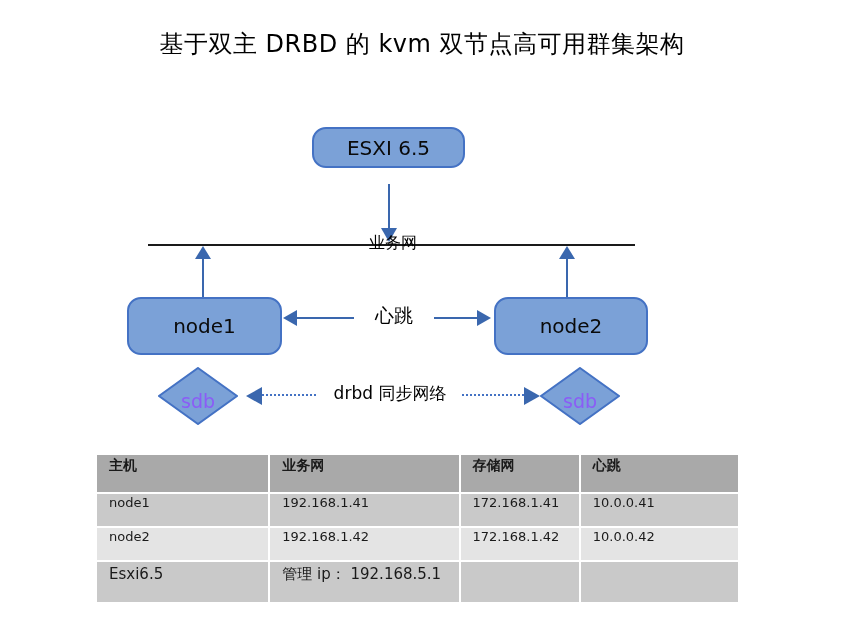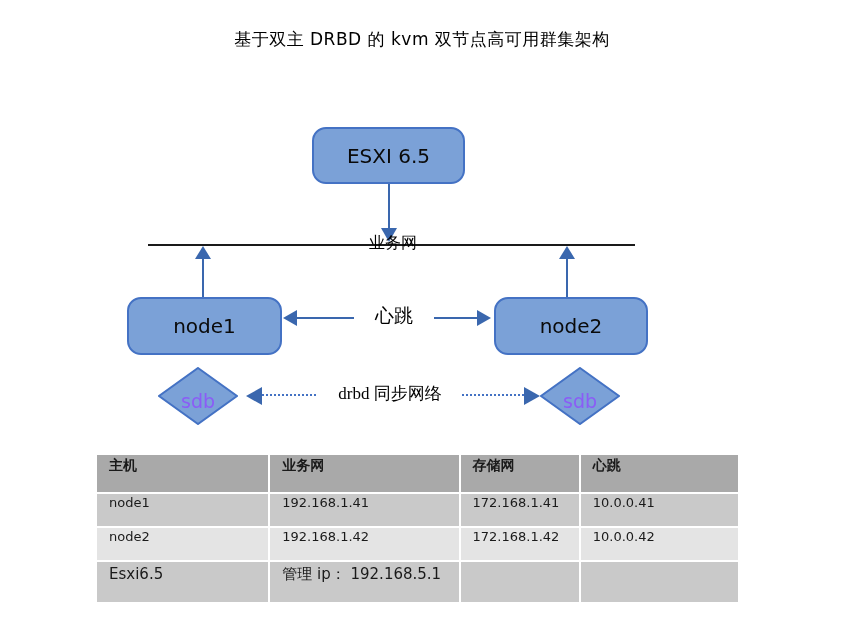--- a/index.html
+++ b/index.html
@@ -11,49 +11,49 @@
     --table-row-odd-bg:#c9c9c9;
     --table-row-even-bg:#e4e4e4;
   }
   html,body{margin:0;padding:0;background:#fff;}
   .canvas{
     position:relative;width:844px;height:634px;background:#fff;overflow:hidden;
     font-family:"DejaVu Sans","Liberation Sans",sans-serif;color:#111;
   }
   .title{
     position:absolute;top:28px;left:0;width:100%;text-align:center;
-    font-size:17px;letter-spacing:0.5px;color:#000;
+    font-size:24px;letter-spacing:0.5px;color:#000;
   }
   .shape-box{
     position:absolute;display:flex;align-items:center;justify-content:center;
     background:var(--shape-fill);border:2px solid var(--shape-border);
     border-radius:14px;font-size:20px;color:#0a0a0a;box-sizing:border-box;
   }
-  .esxi{left:312px;top:127px;width:153px;height:57px;}
+  .esxi{left:312px;top:127px;width:153px;height:41px;}
   .node1{left:127px;top:297px;width:155px;height:58px;}
   .node2{left:494px;top:297px;width:154px;height:58px;}
   .vline{position:absolute;width:2px;background:var(--arrow);}
   .hline{position:absolute;height:2px;background:var(--arrow);}
   .busline{position:absolute;left:148px;top:244px;width:487px;height:2px;background:var(--line);}
   .bus-label{position:absolute;left:355px;top:233px;width:76px;text-align:center;font-size:16px;color:#000;}
   .tri{position:absolute;width:0;height:0;}
   .tri-down{border-left:8px solid transparent;border-right:8px solid transparent;border-top:14px solid var(--arrow);}
   .tri-up{border-left:8px solid transparent;border-right:8px solid transparent;border-bottom:13px solid var(--arrow);}
   .tri-left{border-top:8px solid transparent;border-bottom:8px solid transparent;border-right:14px solid var(--arrow);}
   .tri-right{border-top:8px solid transparent;border-bottom:8px solid transparent;border-left:14px solid var(--arrow);}
   .hb-label{position:absolute;left:354px;top:303px;width:80px;text-align:center;
     font-size:19px;background:#fff;color:#000;}
   .diamond{position:absolute;width:80px;height:58px;}
   .diamond svg{position:absolute;left:0;top:0;}
   .diamond .dlabel{position:absolute;left:0;top:5px;width:100%;height:100%;
     display:flex;align-items:center;justify-content:center;font-size:19px;color:#8b5cf6;}
   .drbd-line{position:absolute;left:262px;top:394px;width:262px;height:0;
     border-top:2px dotted var(--shape-border);}
   .drbd-label{position:absolute;left:318px;top:382px;width:144px;text-align:center;
-    font-size:17px;background:#fff;color:#000;font-family:Liberation Serif, serif;}
+    font-size:17px;background:#fff;color:#000;}
   .ip-table{
     position:absolute;left:95px;top:453px;width:645px;
     border-collapse:separate;border-spacing:2px;table-layout:fixed;
     font-size:13px;color:#1a1a1a;
   }
   .ip-table td{padding:0 0 16px 12px;vertical-align:middle;box-sizing:border-box;}
   .ip-table tr.hdr td{background:var(--table-header-bg);height:37px;font-size:14px;font-weight:bold;}
   .ip-table tr.r-odd td{background:var(--table-row-odd-bg);height:32px;}
   .ip-table tr.r-even td{background:var(--table-row-even-bg);height:32px;}
   .ip-table tr.r-big td{height:40px;font-size:15px;}

